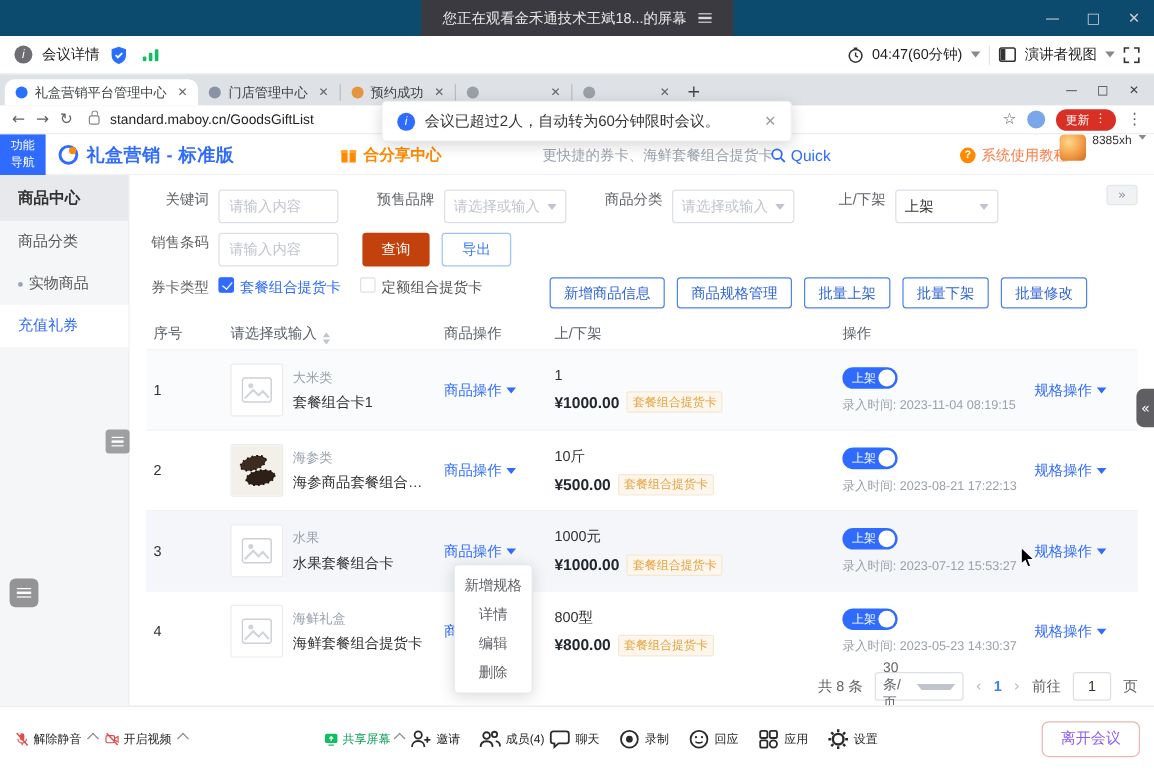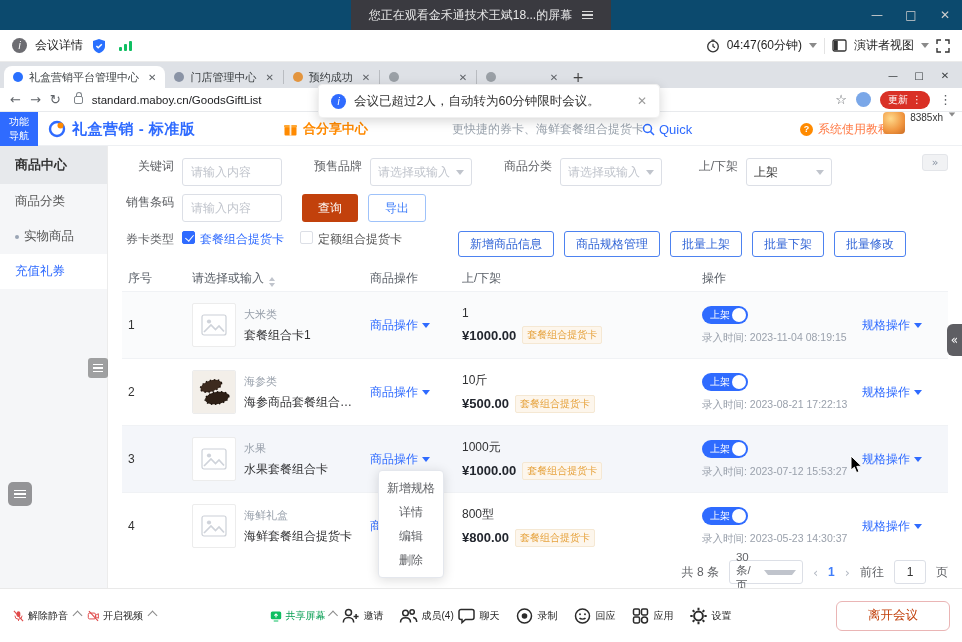--- a/index.html
+++ b/index.html
@@ -142,21 +142,21 @@
   .cursor{position:absolute;left:742px;top:310px;z-index:9}
 
   
   .dock{position:absolute;left:0;right:0;bottom:0;height:54px;background:#fff;border-top:1px solid #e9e9e9;display:flex;align-items:center;padding:0 12px}
   .dock-left{display:flex;align-items:center;gap:4px}
   .dock-item{width:56px;display:flex;flex-direction:row;align-items:center;gap:3px;position:relative}
   .dock-label{font-size:10px;color:#262626;white-space:nowrap}
   .dock-label.green{color:#0a9f55}
   .chev-up{width:7px;height:7px;border-left:1.5px solid #8a8a8a;border-top:1.5px solid #8a8a8a;transform:rotate(45deg);margin:0 2px}
   .dock-center{position:absolute;left:50%;transform:translateX(calc(-50% + 26px));display:flex;align-items:center;gap:2px}
-  .btn-leave{margin-left:auto;height:30px;padding:0 31px;border:1px solid #eab5b5;border-radius:6px;background:#fff;color:#c2410c;font-size:12.5px}
+  .btn-leave{margin-left:auto;height:30px;padding:0 15px;border:1px solid #eab5b5;border-radius:6px;background:#fff;color:#8b5cf6;font-size:12.5px}
 
   
   .toast{position:absolute;left:318px;top:84px;width:342px;height:34px;background:#fff;border:1px solid #f0f0f0;border-radius:4px;box-shadow:0 3px 12px rgba(0,0,0,.16);display:flex;align-items:center;gap:8px;padding:0 12px;z-index:50}
   .toast .ic{width:15px;height:15px;border-radius:50%;background:#2f6bff;color:#fff;display:grid;place-items:center;font-size:10px;font-style:italic;flex:0 0 auto}
   .toast .msg{font-size:12.5px;color:#333;white-space:nowrap}
   .toast .x{margin-left:auto;color:#9b9b9b;font-size:12px}
 </style>
 </head>
 <body>
 

